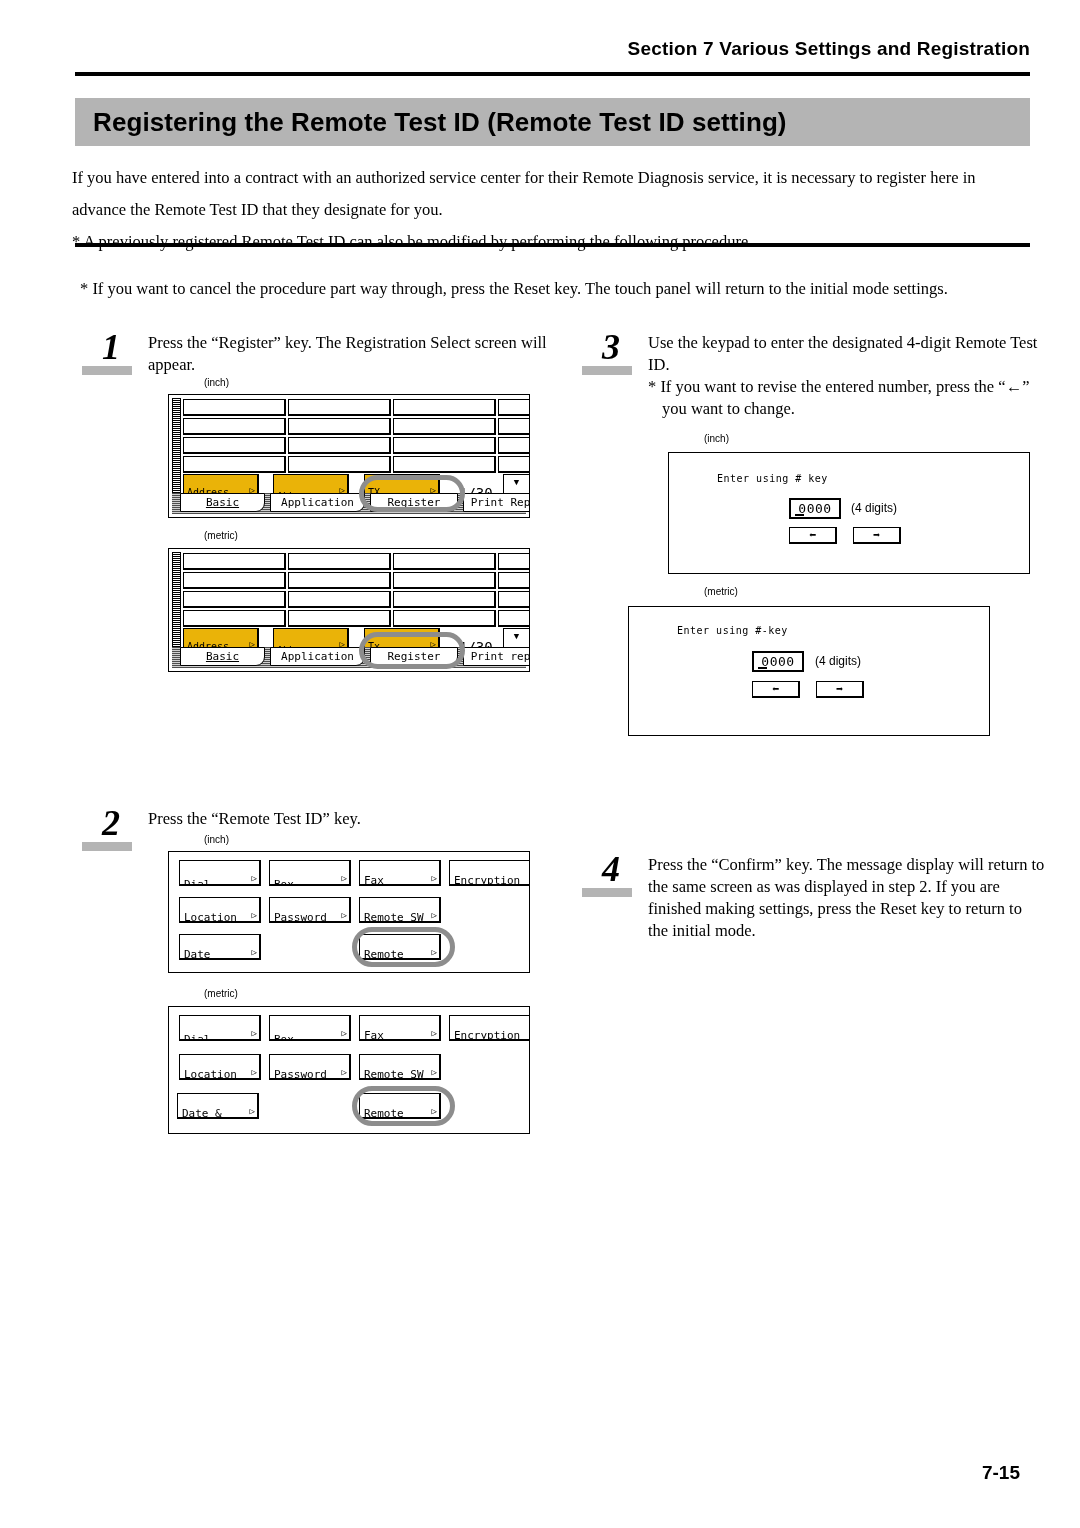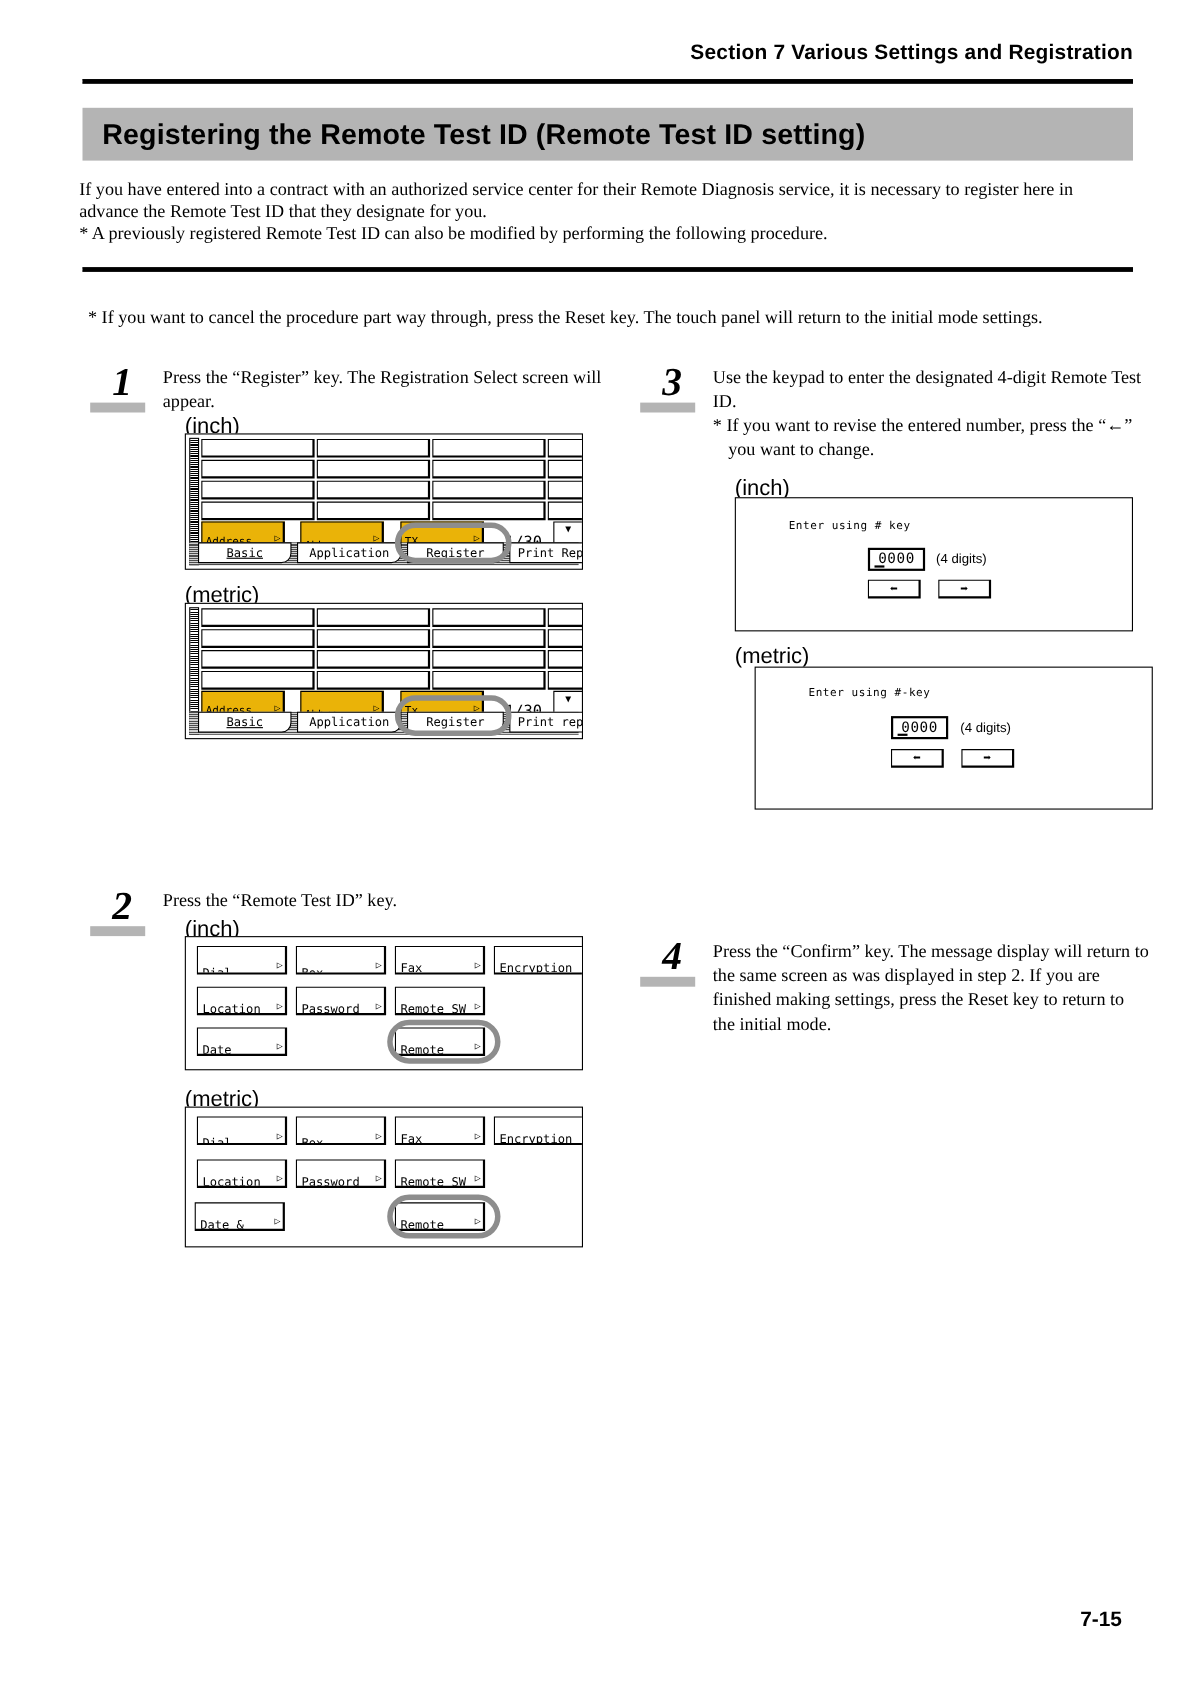--- a/index.html
+++ b/index.html
@@ -36,21 +36,21 @@
     font-family:"Liberation Sans", sans-serif;
     font-size:26px; font-weight:bold;
     padding-left:18px;
     letter-spacing:.1px;
     white-space:nowrap;
   }
 
   
   .intro{
     position:absolute; left:72px; top:162px; width:950px;
-    font-size:16.5px; line-height:20px;
+    font-size:16.5px; line-height:32px;
   }
   .intro p{ margin:0; }
 
   .mid-rule{
     position:absolute; left:75px; top:243px; width:955px; height:4px;
     background:#000;
     border-top:1px solid #000; border-bottom:1px solid #000;
   }
 
   .reset-note{
@@ -77,21 +77,22 @@
   .step-text{
     position:absolute; left:68px; top:2px;
     font-size:16.5px; line-height:22px;
   }
   .step-text .sub{
     display:block; padding-left:14px; text-indent:-14px;
   }
 
   .caption{
     font-family:"Liberation Sans", sans-serif;
-    font-size:20px;
+    font-size:10px;
+    margin-left:36px;
   }
 
   
   .lcd{
     position:relative;
     background:#fff;
     border:1.5px solid #000;
     font-family:"DejaVu Sans Mono", monospace;
     overflow:hidden;
   }
@@ -417,21 +418,21 @@
   <div class="arrowkey ak-left">
     <span>⬅</span>
   </div>
   <div class="arrowkey ak-right">
     <span>➡</span>
   </div>
 </div>
 
 <div style="position:absolute; left:668px; top:586px;" class="caption">(metric)</div>
 
-<div class="lcd lcdB" style="position:absolute; left:686px; top:606px; width:362px; height:130px;">
+<div class="lcd lcdB" style="position:absolute; left:628px; top:606px; width:362px; height:130px;">
   <div class="prompt" style="left:48px; top:18px;">Enter using #-key</div>
   <div class="numbox" style="left:123px; top:44px;">
     <span>0000</span>
     <span class="cursor"></span>
   </div>
   <div class="digitsnote" style="left:186px; top:47px;">(4 digits)</div>
   <div class="arrowkey ak-left" style="left:123px; top:74px;">
     <span>⬅</span>
   </div>
   <div class="arrowkey ak-right" style="left:187px; top:74px;">

